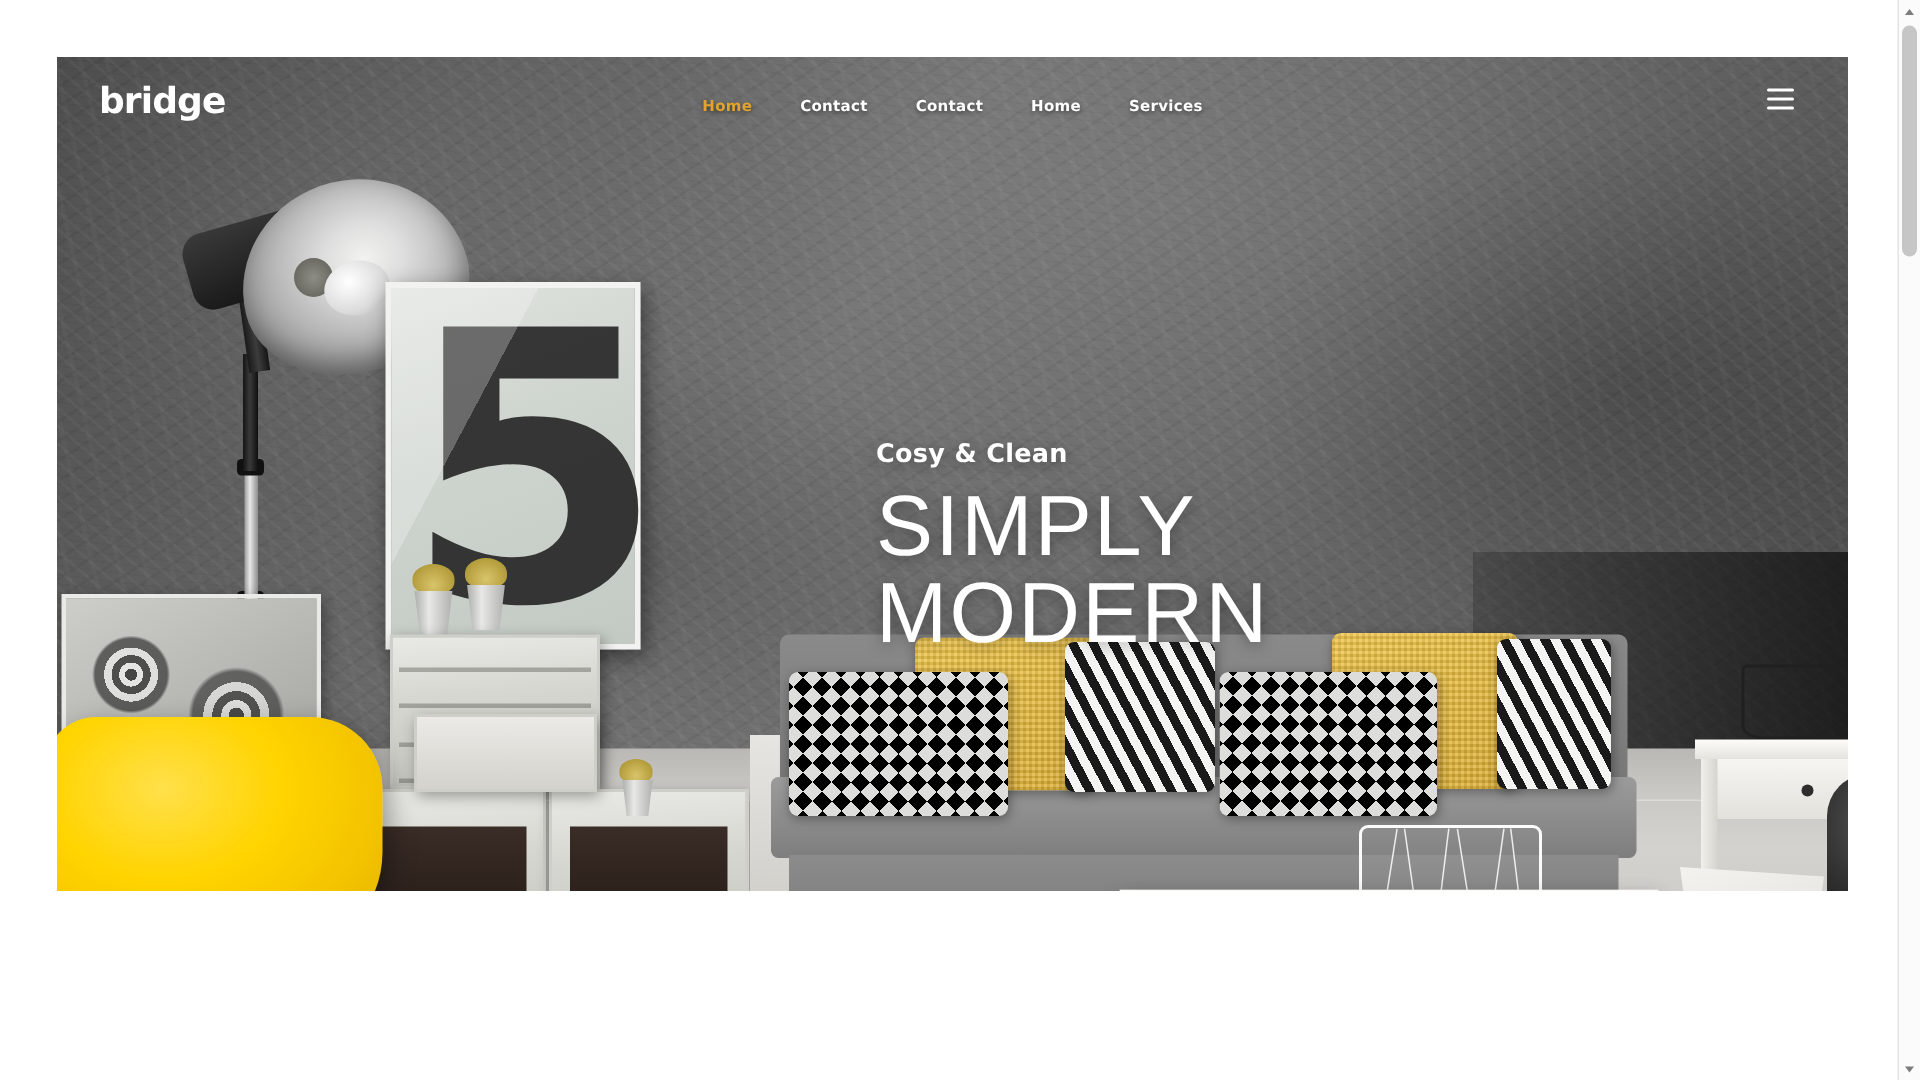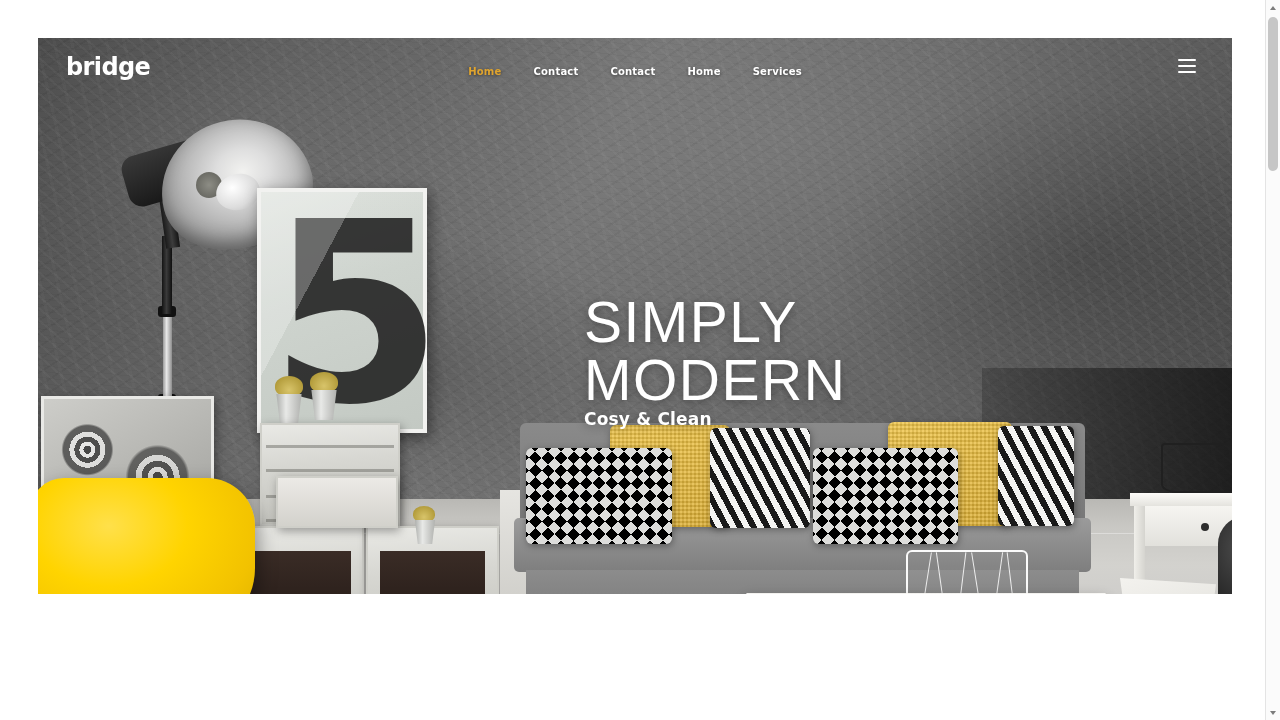--- a/index.html
+++ b/index.html
@@ -465,25 +465,25 @@
       </nav>
 
       <div id="hamburger">
         <span></span>
         <span></span>
         <span></span>
       </div>
     </header>
 
     <div id="hero-caption">
+      <div id="hero-sub">Cosy &amp; Clean</div>
       <div id="hero-title">
         <span class="l1">SIMPLY</span>
         <span class="l2">MODERN</span>
       </div>
-      <div id="hero-sub">Cosy &amp; Clean</div>
     </div>
 
     <div id="slider-dots">
       <span class="dot active"></span>
       <span class="dot"></span>
       <span class="dot"></span>
     </div>
 
   </div>
 </div>

